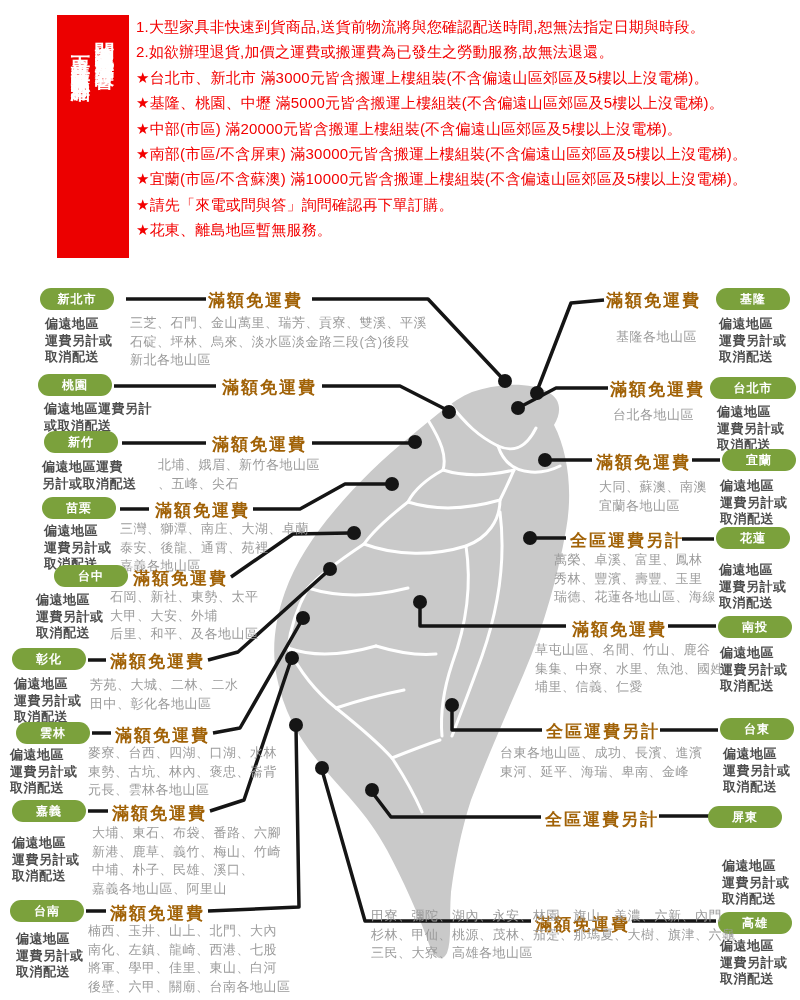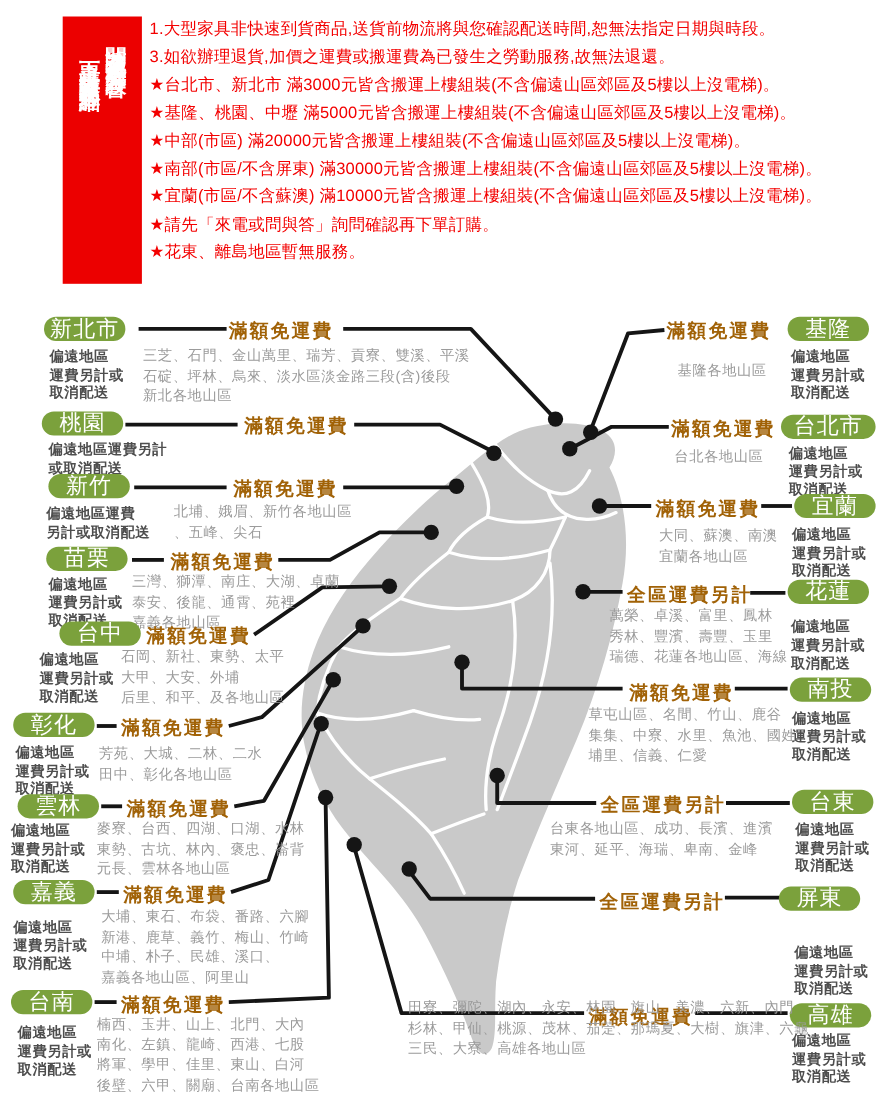--- a/index.html
+++ b/index.html
@@ -11,41 +11,41 @@
   
   .vbox{position:absolute;left:57px;top:15px;width:72px;height:243px;background:#ec0000;z-index:3;
         display:flex;flex-direction:row;justify-content:center;gap:5px;box-sizing:border-box;padding-top:12px;}
   .vcol{writing-mode:vertical-rl;text-orientation:upright;color:#fff;font-weight:bold;
         font-size:19px;letter-spacing:3px;line-height:1;}
   .vcol.first{padding-top:14px;}
   
   #mapsvg{position:absolute;left:0;top:0;z-index:1;}
   
   .pill{position:absolute;z-index:4;width:74px;height:22px;line-height:22px;border-radius:13px;
-        background:#7ba13c;color:#fff;font-weight:normal;font-size:20px;text-align:center;letter-spacing:1px;}
+        background:#7ba13c;color:#fff;font-weight:bold;font-size:12px;text-align:center;letter-spacing:1px;}
   .pill.wide{width:86px;}
   .fee{position:absolute;z-index:4;color:#a16207;font-weight:600;font-size:17px;letter-spacing:2px;white-space:nowrap;}
   .note{position:absolute;z-index:4;color:#4e4e4e;font-weight:bold;font-size:13px;line-height:16.5px;
         white-space:pre-line;letter-spacing:0.5px;}
   .areas{position:absolute;z-index:4;color:#9b9b9b;font-size:13px;line-height:18.5px;
         white-space:pre-line;letter-spacing:0.5px;}
 </style>
 </head>
 <body>
 
 <div id="canvas">
 
   <div class="vbox">
     <div class="vcol first">下單訂購前請務必詳細</div>
     <div class="vcol">閱讀避免造成雙方誤會</div>
   </div>
 
   <div class="rules">
     <div class="rule-line">1.大型家具非快速到貨商品,送貨前物流將與您確認配送時間,恕無法指定日期與時段。</div>
-    <div class="rule-line">3.如欲辦理退貨,加價之運費或搬運費為已發生之勞動服務,故無法退還。</div>
+    <div class="rule-line">2.如欲辦理退貨,加價之運費或搬運費為已發生之勞動服務,故無法退還。</div>
     <div class="rule-line">★台北市、新北市 滿3000元皆含搬運上樓組裝(不含偏遠山區郊區及5樓以上沒電梯)。</div>
     <div class="rule-line">★基隆、桃園、中壢 滿5000元皆含搬運上樓組裝(不含偏遠山區郊區及5樓以上沒電梯)。</div>
     <div class="rule-line">★中部(市區) 滿20000元皆含搬運上樓組裝(不含偏遠山區郊區及5樓以上沒電梯)。</div>
     <div class="rule-line">★南部(市區/不含屏東) 滿30000元皆含搬運上樓組裝(不含偏遠山區郊區及5樓以上沒電梯)。</div>
     <div class="rule-line">★宜蘭(市區/不含蘇澳) 滿10000元皆含搬運上樓組裝(不含偏遠山區郊區及5樓以上沒電梯)。</div>
     <div class="rule-line">★請先「來電或問與答」詢問確認再下單訂購。</div>
     <div class="rule-line">★花東、離島地區暫無服務。</div>
   </div>
 
   <svg id="mapsvg" width="800" height="1000" viewBox="0 0 800 1000">

